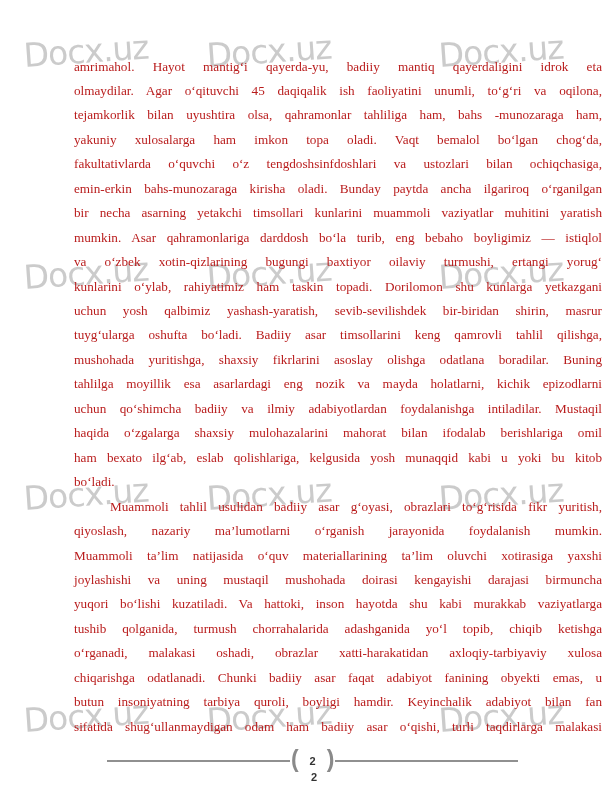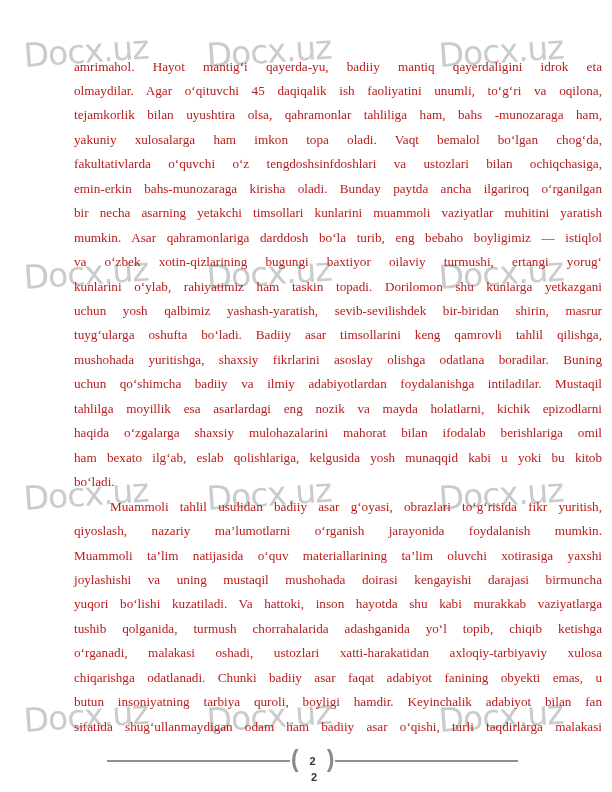--- a/index.html
+++ b/index.html
@@ -116,34 +116,34 @@
         <div class="text-line">yakuniy xulosalarga ham imkon topa oladi. Vaqt bemalol bo‘lgan chog‘da,</div>
         <div class="text-line">fakultativlarda o‘quvchi o‘z tengdoshsinfdoshlari va ustozlari bilan ochiqchasiga,</div>
         <div class="text-line">emin-erkin bahs-munozaraga kirisha oladi. Bunday paytda ancha ilgariroq o‘rganilgan</div>
         <div class="text-line">bir necha asarning yetakchi timsollari kunlarini muammoli vaziyatlar muhitini yaratish</div>
         <div class="text-line">mumkin. Asar qahramonlariga darddosh bo‘la turib, eng bebaho boyligimiz — istiqlol</div>
         <div class="text-line">va o‘zbek xotin-qizlarining bugungi baxtiyor oilaviy turmushi, ertangi yorug‘</div>
         <div class="text-line">kunlarini o‘ylab, rahiyatimiz ham taskin topadi. Dorilomon shu kunlarga yetkazgani</div>
         <div class="text-line">uchun yosh qalbimiz yashash-yaratish, sevib-sevilishdek bir-biridan shirin, masrur</div>
         <div class="text-line">tuyg‘ularga oshufta bo‘ladi. Badiiy asar timsollarini keng qamrovli tahlil qilishga,</div>
         <div class="text-line">mushohada yuritishga, shaxsiy fikrlarini asoslay olishga odatlana boradilar. Buning</div>
+        <div class="text-line">tahlilga moyillik esa asarlardagi eng nozik va mayda holatlarni, kichik epizodlarni</div>
         <div class="text-line">uchun qo‘shimcha badiiy va ilmiy adabiyotlardan foydalanishga intiladilar. Mustaqil</div>
-        <div class="text-line">tahlilga moyillik esa asarlardagi eng nozik va mayda holatlarni, kichik epizodlarni</div>
         <div class="text-line">haqida o‘zgalarga shaxsiy mulohazalarini mahorat bilan ifodalab berishlariga omil</div>
         <div class="text-line">ham bexato ilg‘ab, eslab qolishlariga, kelgusida yosh munaqqid kabi u yoki bu kitob</div>
         <div class="text-line ragged">bo‘ladi.</div>
       </div>
       <div class="paragraph">
         <div class="text-line indent">Muammoli tahlil usulidan badiiy asar g‘oyasi, obrazlari to‘g‘risida fikr yuritish,</div>
         <div class="text-line">qiyoslash, nazariy ma’lumotlarni o‘rganish jarayonida foydalanish mumkin.</div>
         <div class="text-line">Muammoli ta’lim natijasida o‘quv materiallarining ta’lim oluvchi xotirasiga yaxshi</div>
         <div class="text-line">joylashishi va uning mustaqil mushohada doirasi kengayishi darajasi birmuncha</div>
         <div class="text-line">yuqori bo‘lishi kuzatiladi. Va hattoki, inson hayotda shu kabi murakkab vaziyatlarga</div>
         <div class="text-line">tushib qolganida, turmush chorrahalarida adashganida yo‘l topib, chiqib ketishga</div>
-        <div class="text-line">o‘rganadi, malakasi oshadi, ustozlari xatti-harakatidan axloqiy-tarbiyaviy xulosa</div>
+        <div class="text-line">o‘rganadi, malakasi oshadi, obrazlar xatti-harakatidan axloqiy-tarbiyaviy xulosa</div>
         <div class="text-line">chiqarishga odatlanadi. Chunki badiiy asar faqat adabiyot fanining obyekti emas, u</div>
         <div class="text-line">butun insoniyatning tarbiya quroli, boyligi hamdir. Keyinchalik adabiyot bilan fan</div>
         <div class="text-line">sifatida shug‘ullanmaydigan odam ham badiiy asar o‘qishi, turli taqdirlarga malakasi</div>
       </div>
     </div>
 
   <div class="footer">
     <div class="rule rule-left"></div>
     <div class="bracket">(</div>
     <div class="pagenum">2</div>

